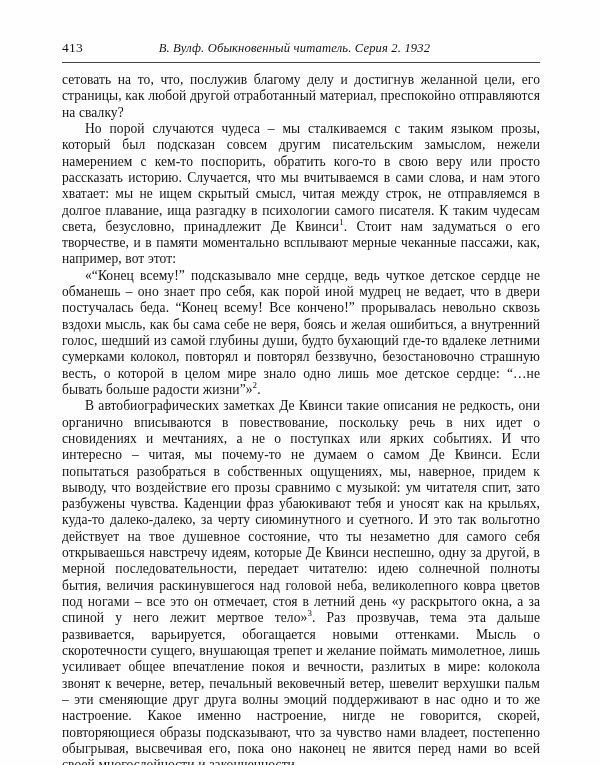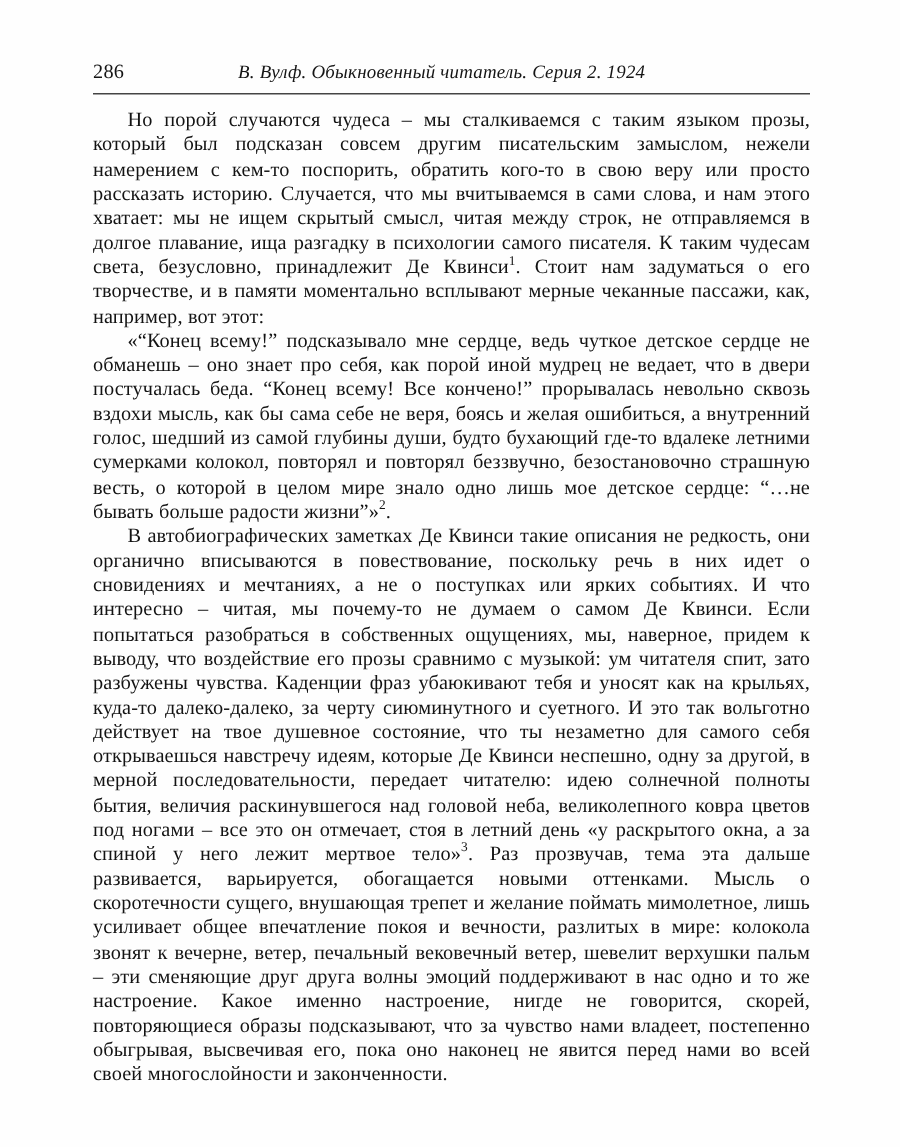--- a/index.html
+++ b/index.html
@@ -89,27 +89,28 @@
     vertical-align: super;
     line-height: 0;
   }
 </style>
 </head>
 <body>
 
 <div class="page">
 
   <div class="running-head">
-    <span class="folio">286</span>
-    <span class="head-title">В. Вулф. Обыкновенный читатель. Серия 2. 1924</span>
+    <span class="folio">413</span>
+    <span class="head-title">В. Вулф. Обыкновенный читатель. Серия 2. 1932</span>
   </div>
   <div class="head-rule"></div>
 
   <div class="body-text">
 
+    <p class="no-indent"><span>сетовать на то, что, послужив благому делу и достигнув желанной цели, его страницы, как любой другой отработанный материал, преспокойно отправляются на свалку?</span></p>
 
     <p><span>Но порой случаются чудеса – мы сталкиваемся с таким языком прозы, который был подсказан совсем другим писательским замыслом, нежели намерением с кем-то поспорить, обратить кого-то в свою веру или просто рассказать историю. Случается, что мы вчитываемся в сами слова, и нам этого хватает: мы не ищем скрытый смысл, читая между строк, не отправляемся в долгое плавание, ища разгадку в психологии самого писателя. К таким чудесам света, безусловно, принадлежит Де Квинси</span><sup>1</sup><span>. Стоит нам задуматься о его творчестве, и в памяти моментально всплывают мерные чеканные пассажи, как, например, вот этот:</span></p>
 
     <p><span>«“</span><span class="it">Конец всему</span><span>!” подсказывало мне сердце, ведь чуткое детское сердце не обманешь – оно знает про себя, как порой иной мудрец не ведает, что в двери постучалась беда. “</span><span class="it">Конец всему</span><span>! </span><span class="it">Все кончено</span><span>!” прорывалась невольно сквозь вздохи мысль, как бы сама себе не веря, боясь и желая ошибиться, а внутренний голос, шедший из самой глубины души, будто бухающий где-то вдалеке летними сумерками колокол, повторял и повторял беззвучно, безостановочно страшную весть, о которой в целом мире знало одно лишь мое детское сердце: “…не бывать больше радости жизни”»</span><sup>2</sup><span>.</span></p>
 
     <p><span>В автобиографических заметках Де Квинси такие описания не редкость, они органично вписываются в повествование, поскольку речь в них идет о сновидениях и мечтаниях, а не о поступках или ярких событиях. И что интересно – читая, мы почему-то не думаем о самом Де Квинси. Если попытаться разобраться в собственных ощущениях, мы, наверное, придем к выводу, что воздействие его прозы сравнимо с музыкой: ум читателя спит, зато разбужены чувства. Каденции фраз убаюкивают тебя и уносят как на крыльях, куда-то далеко-далеко, за черту сиюминутного и суетного. И это так вольготно действует на твое душевное состояние, что ты незаметно для самого себя открываешься навстречу идеям, которые Де Квинси неспешно, одну за другой, в мерной последовательности, передает читателю: идею солнечной полноты бытия, величия раскинувшегося над головой неба, великолепного ковра цветов под ногами – все это он отмечает, стоя в летний день «у раскрытого окна, а за спиной у него лежит мертвое тело»</span><sup>3</sup><span>. Раз прозвучав, тема эта дальше развивается, варьируется, обогащается новыми оттенками. Мысль о скоротечности сущего, внушающая трепет и желание поймать мимолетное, лишь усиливает общее впечатление покоя и вечности, разлитых в мире: колокола звонят к вечерне, ветер, печальный вековечный ветер, шевелит верхушки пальм – эти сменяющие друг друга волны эмоций поддерживают в нас одно и то же настроение. Какое именно настроение, нигде не говорится, скорей, повторяющиеся образы подсказывают, что за чувство нами владеет, постепенно обыгрывая, высвечивая его, пока оно наконец не явится перед нами во всей своей многослойности и законченности.</span></p>
 
   </div>
 
 </div>

